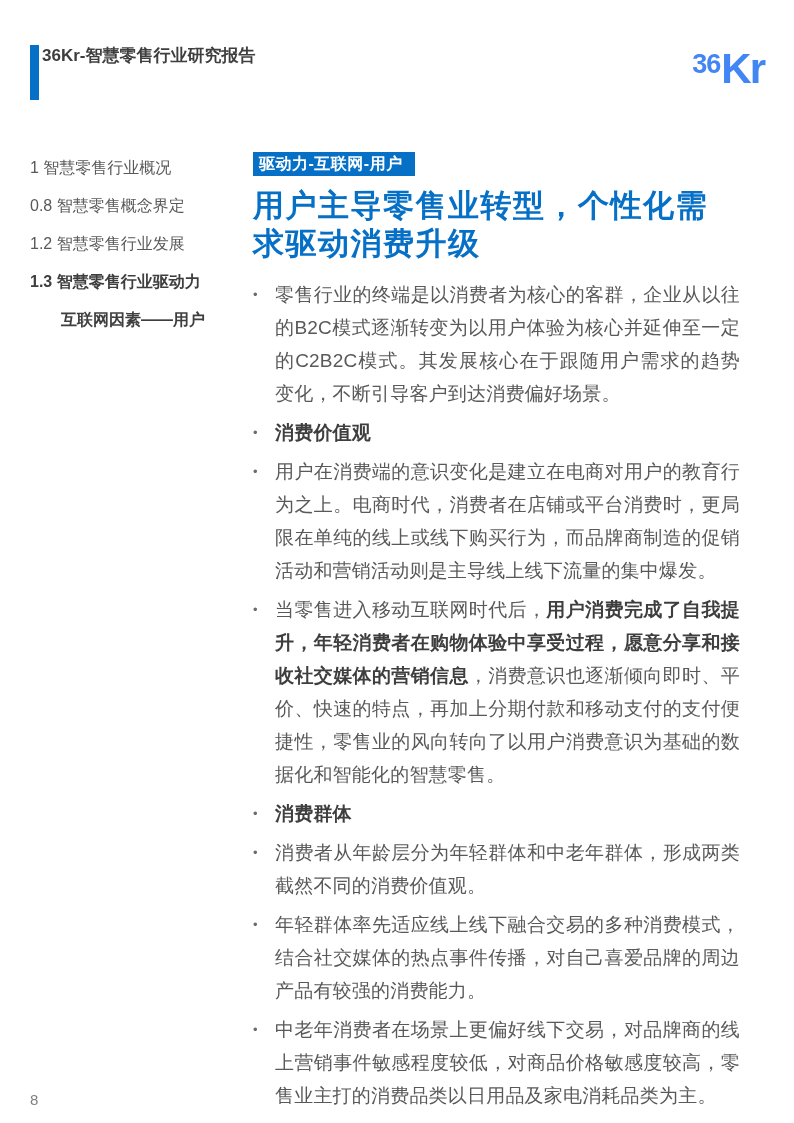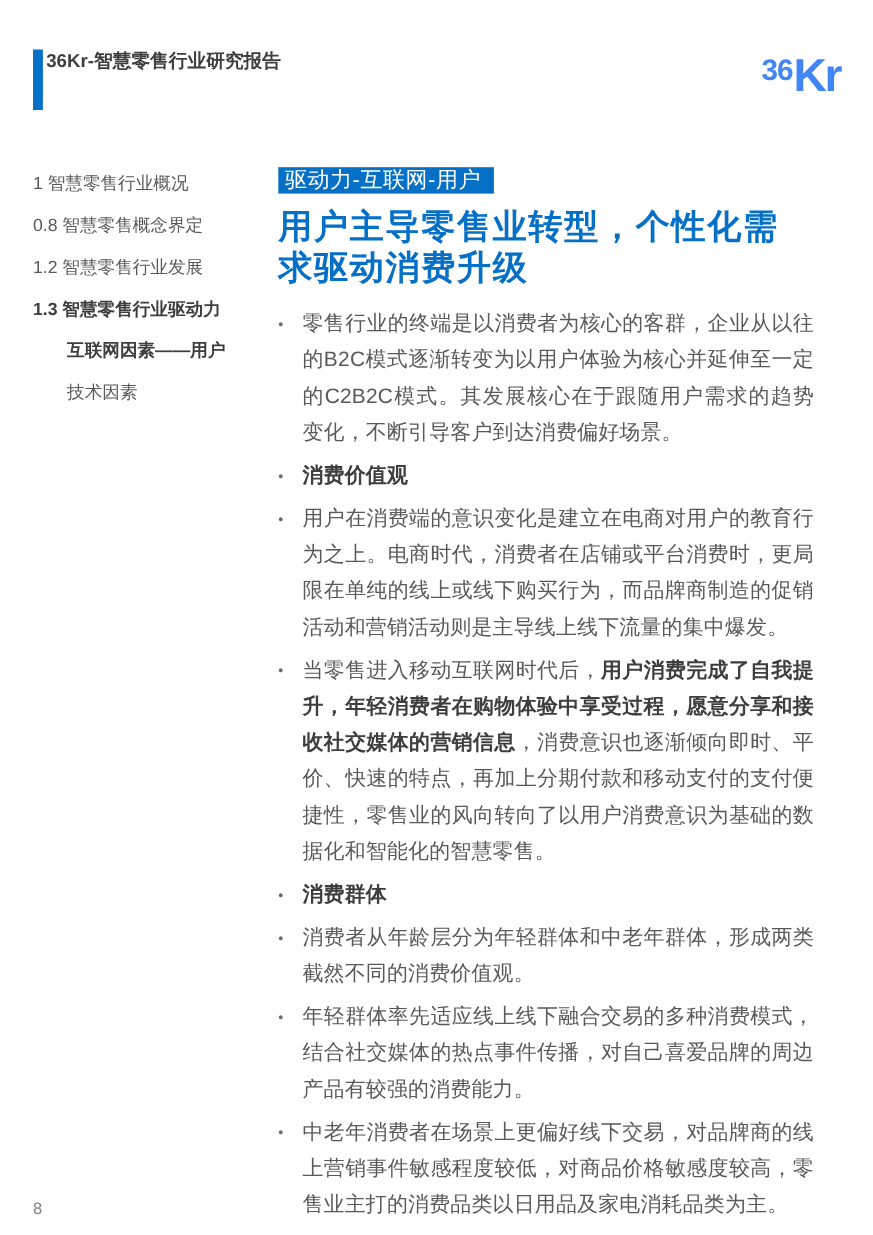--- a/index.html
+++ b/index.html
@@ -27,21 +27,21 @@
   .columns{position:absolute;top:152px;left:30px;width:710px;display:flex;}
 
   
   .toc{width:223px;flex-shrink:0;padding-top:6px;font-size:16px;color:#595959;}
   .toc-item{line-height:20px;margin-bottom:18px;cursor:default;}
   .toc-item.bold{font-weight:bold;color:#3e3e3e;}
   .toc-item.indent{padding-left:31px;}
 
   
   .main{width:487px;}
-  .badge{display:inline-block;background:var(--accent);color:#fff;font-size:20px;font-weight:normal;line-height:24px;padding:0 12px 0 6px;letter-spacing:0.5px;}
+  .badge{display:inline-block;background:var(--accent);color:#fff;font-size:16px;font-weight:bold;line-height:24px;padding:0 12px 0 6px;letter-spacing:0.5px;}
   h1.heading{
     color:var(--accent);font-size:31px;font-weight:bold;line-height:38px;
     letter-spacing:1.5px;margin-top:11px;margin-bottom:15px;
   }
   .list{font-size:19px;color:#595959;}
   .li{display:flex;margin-bottom:6px;}
   .li .marker{width:22px;flex-shrink:0;font-size:13px;line-height:33px;color:#6b6b6b;}
   .li .txt{flex:1;line-height:33px;text-align:justify;letter-spacing:0.2px;}
   .li.sub-head .txt{font-weight:bold;color:#3e3e3e;}
   .txt b{font-weight:bold;color:#3e3e3e;}
@@ -65,21 +65,20 @@
   </div>
 
   <div class="columns">
 
     <nav class="toc">
       <div class="toc-item">1 智慧零售行业概况</div>
       <div class="toc-item">0.8 智慧零售概念界定</div>
       <div class="toc-item">1.2 智慧零售行业发展</div>
       <div class="toc-item bold">1.3 智慧零售行业驱动力</div>
       <div class="toc-item bold indent">互联网因素——用户</div>
-      <div class="toc-item indent">技术因素</div>
     </nav>
 
     <div class="main">
       <span class="badge">驱动力-互联网-用户</span>
       <h1 class="heading">用户主导零售业转型，个性化需求驱动消费升级</h1>
 
       <div class="list">
 
         <div class="li">
           <span class="marker">•</span>

